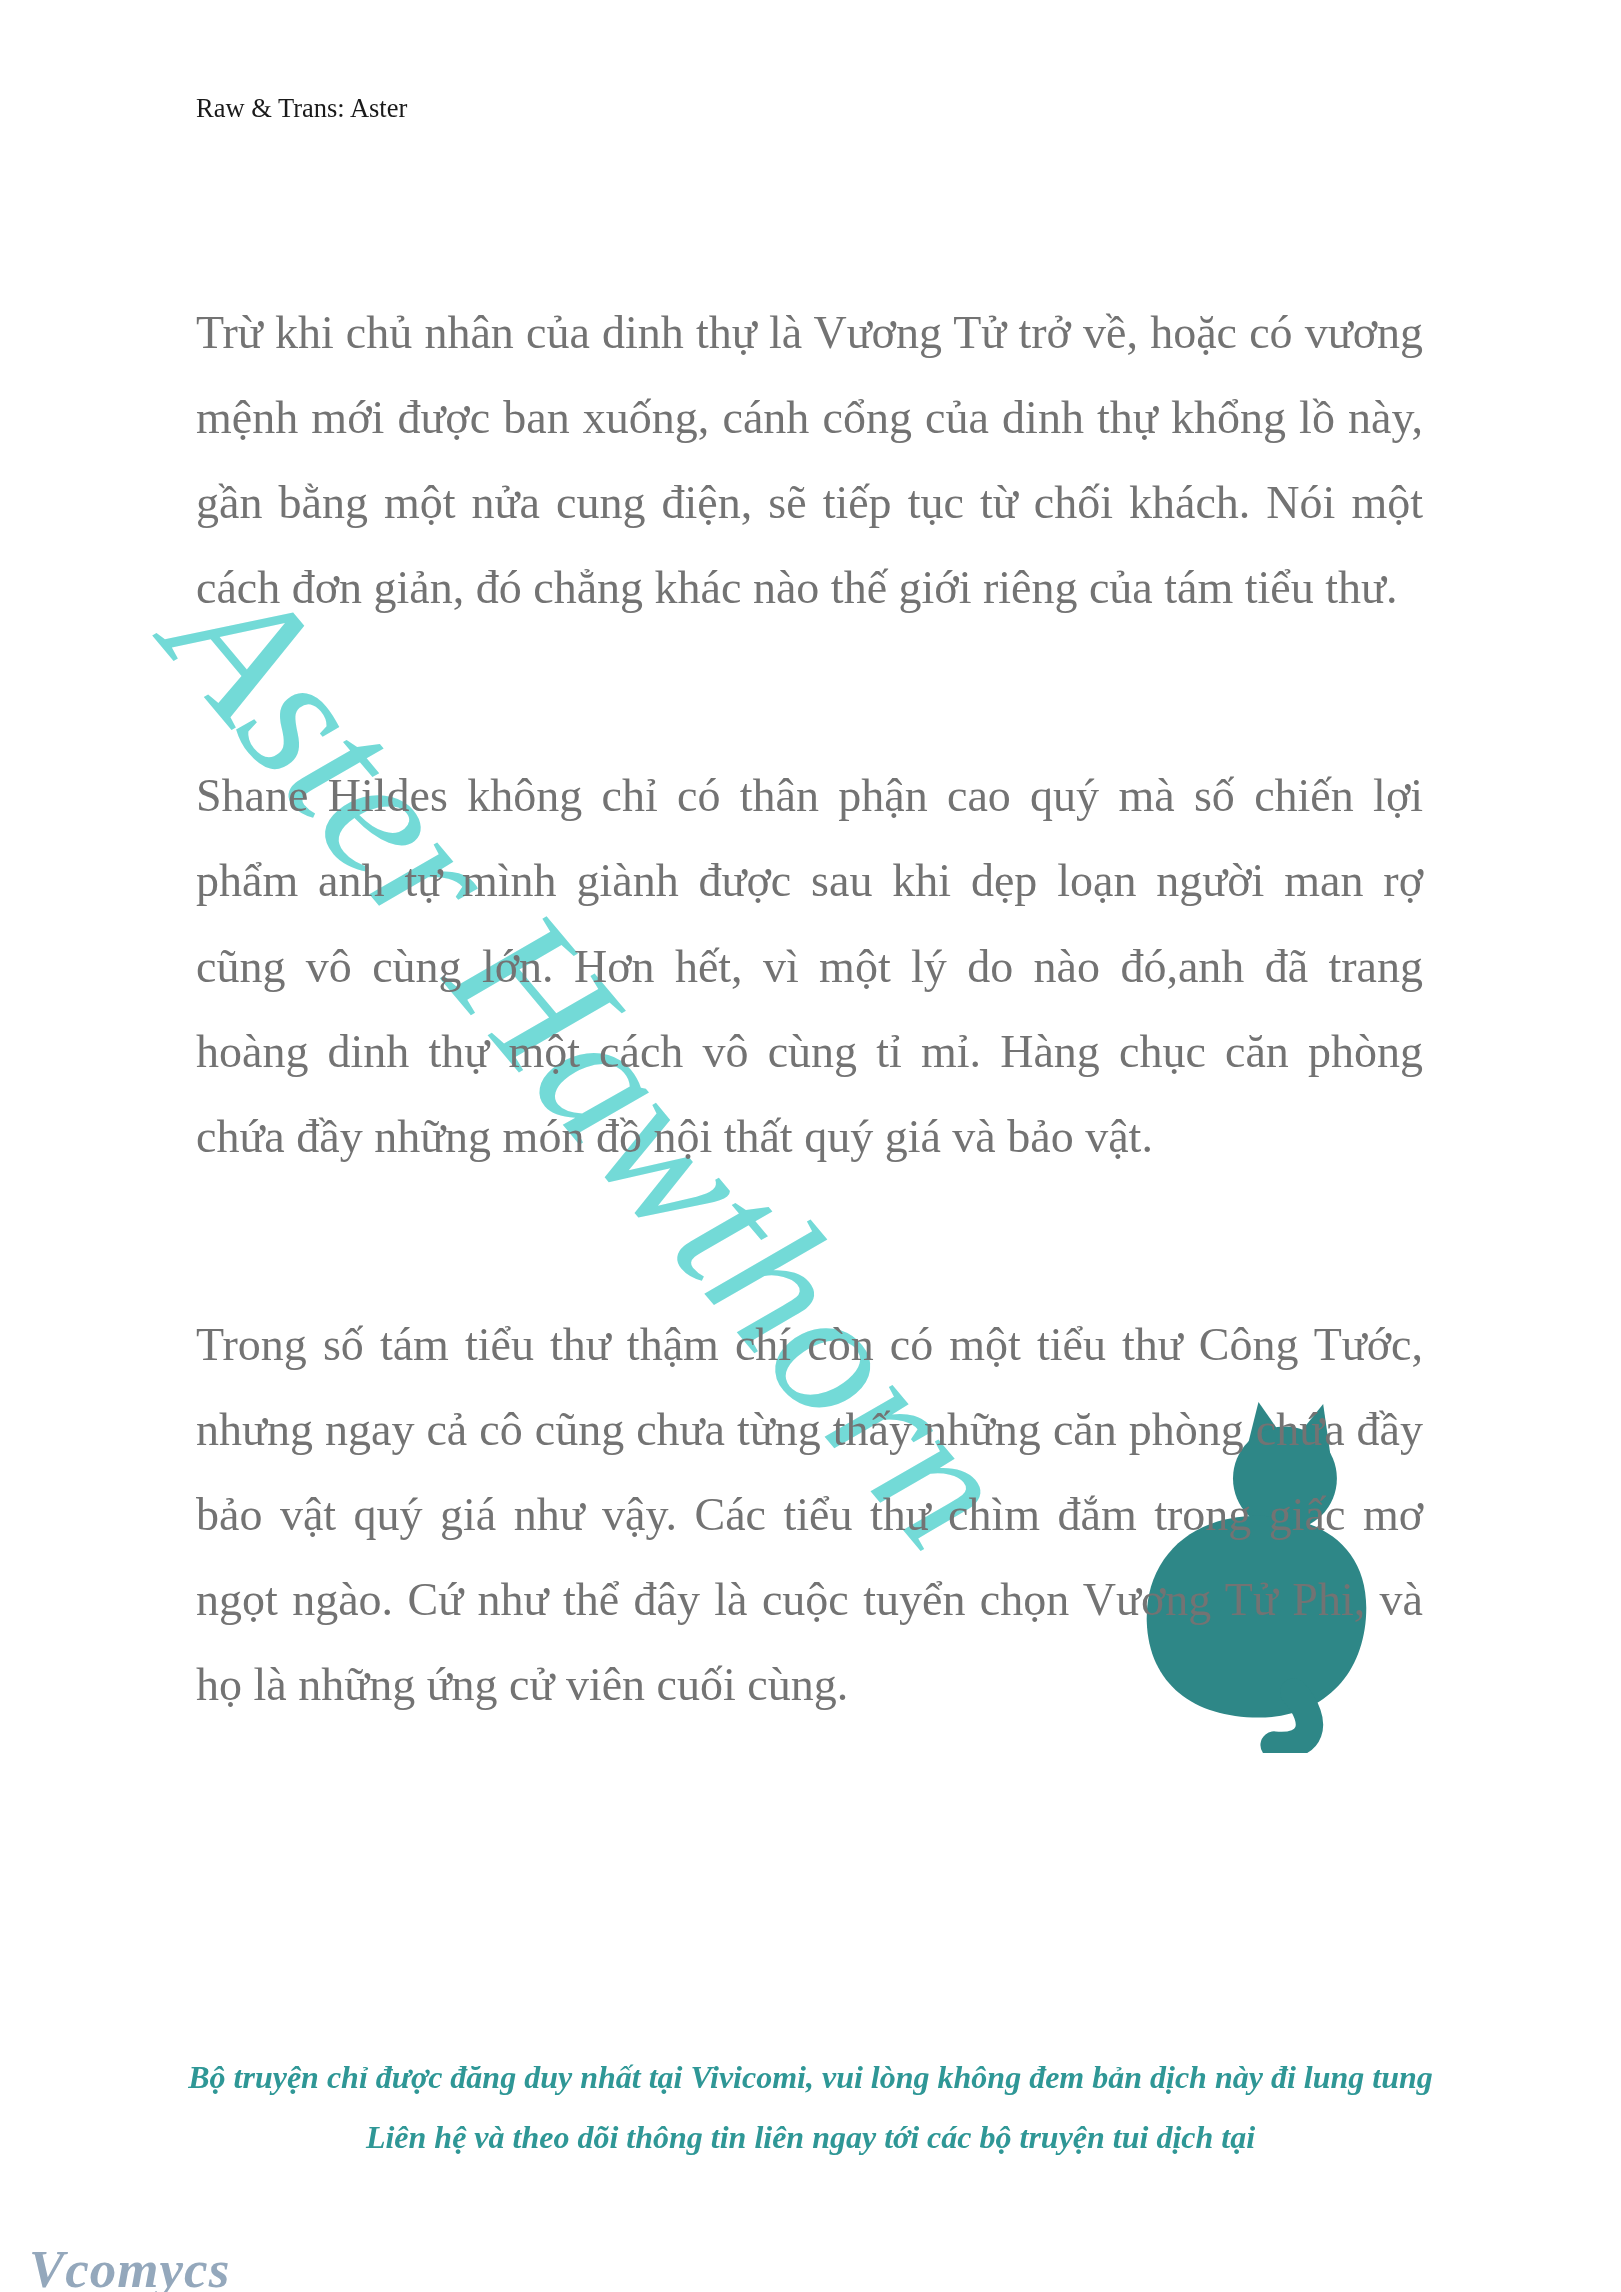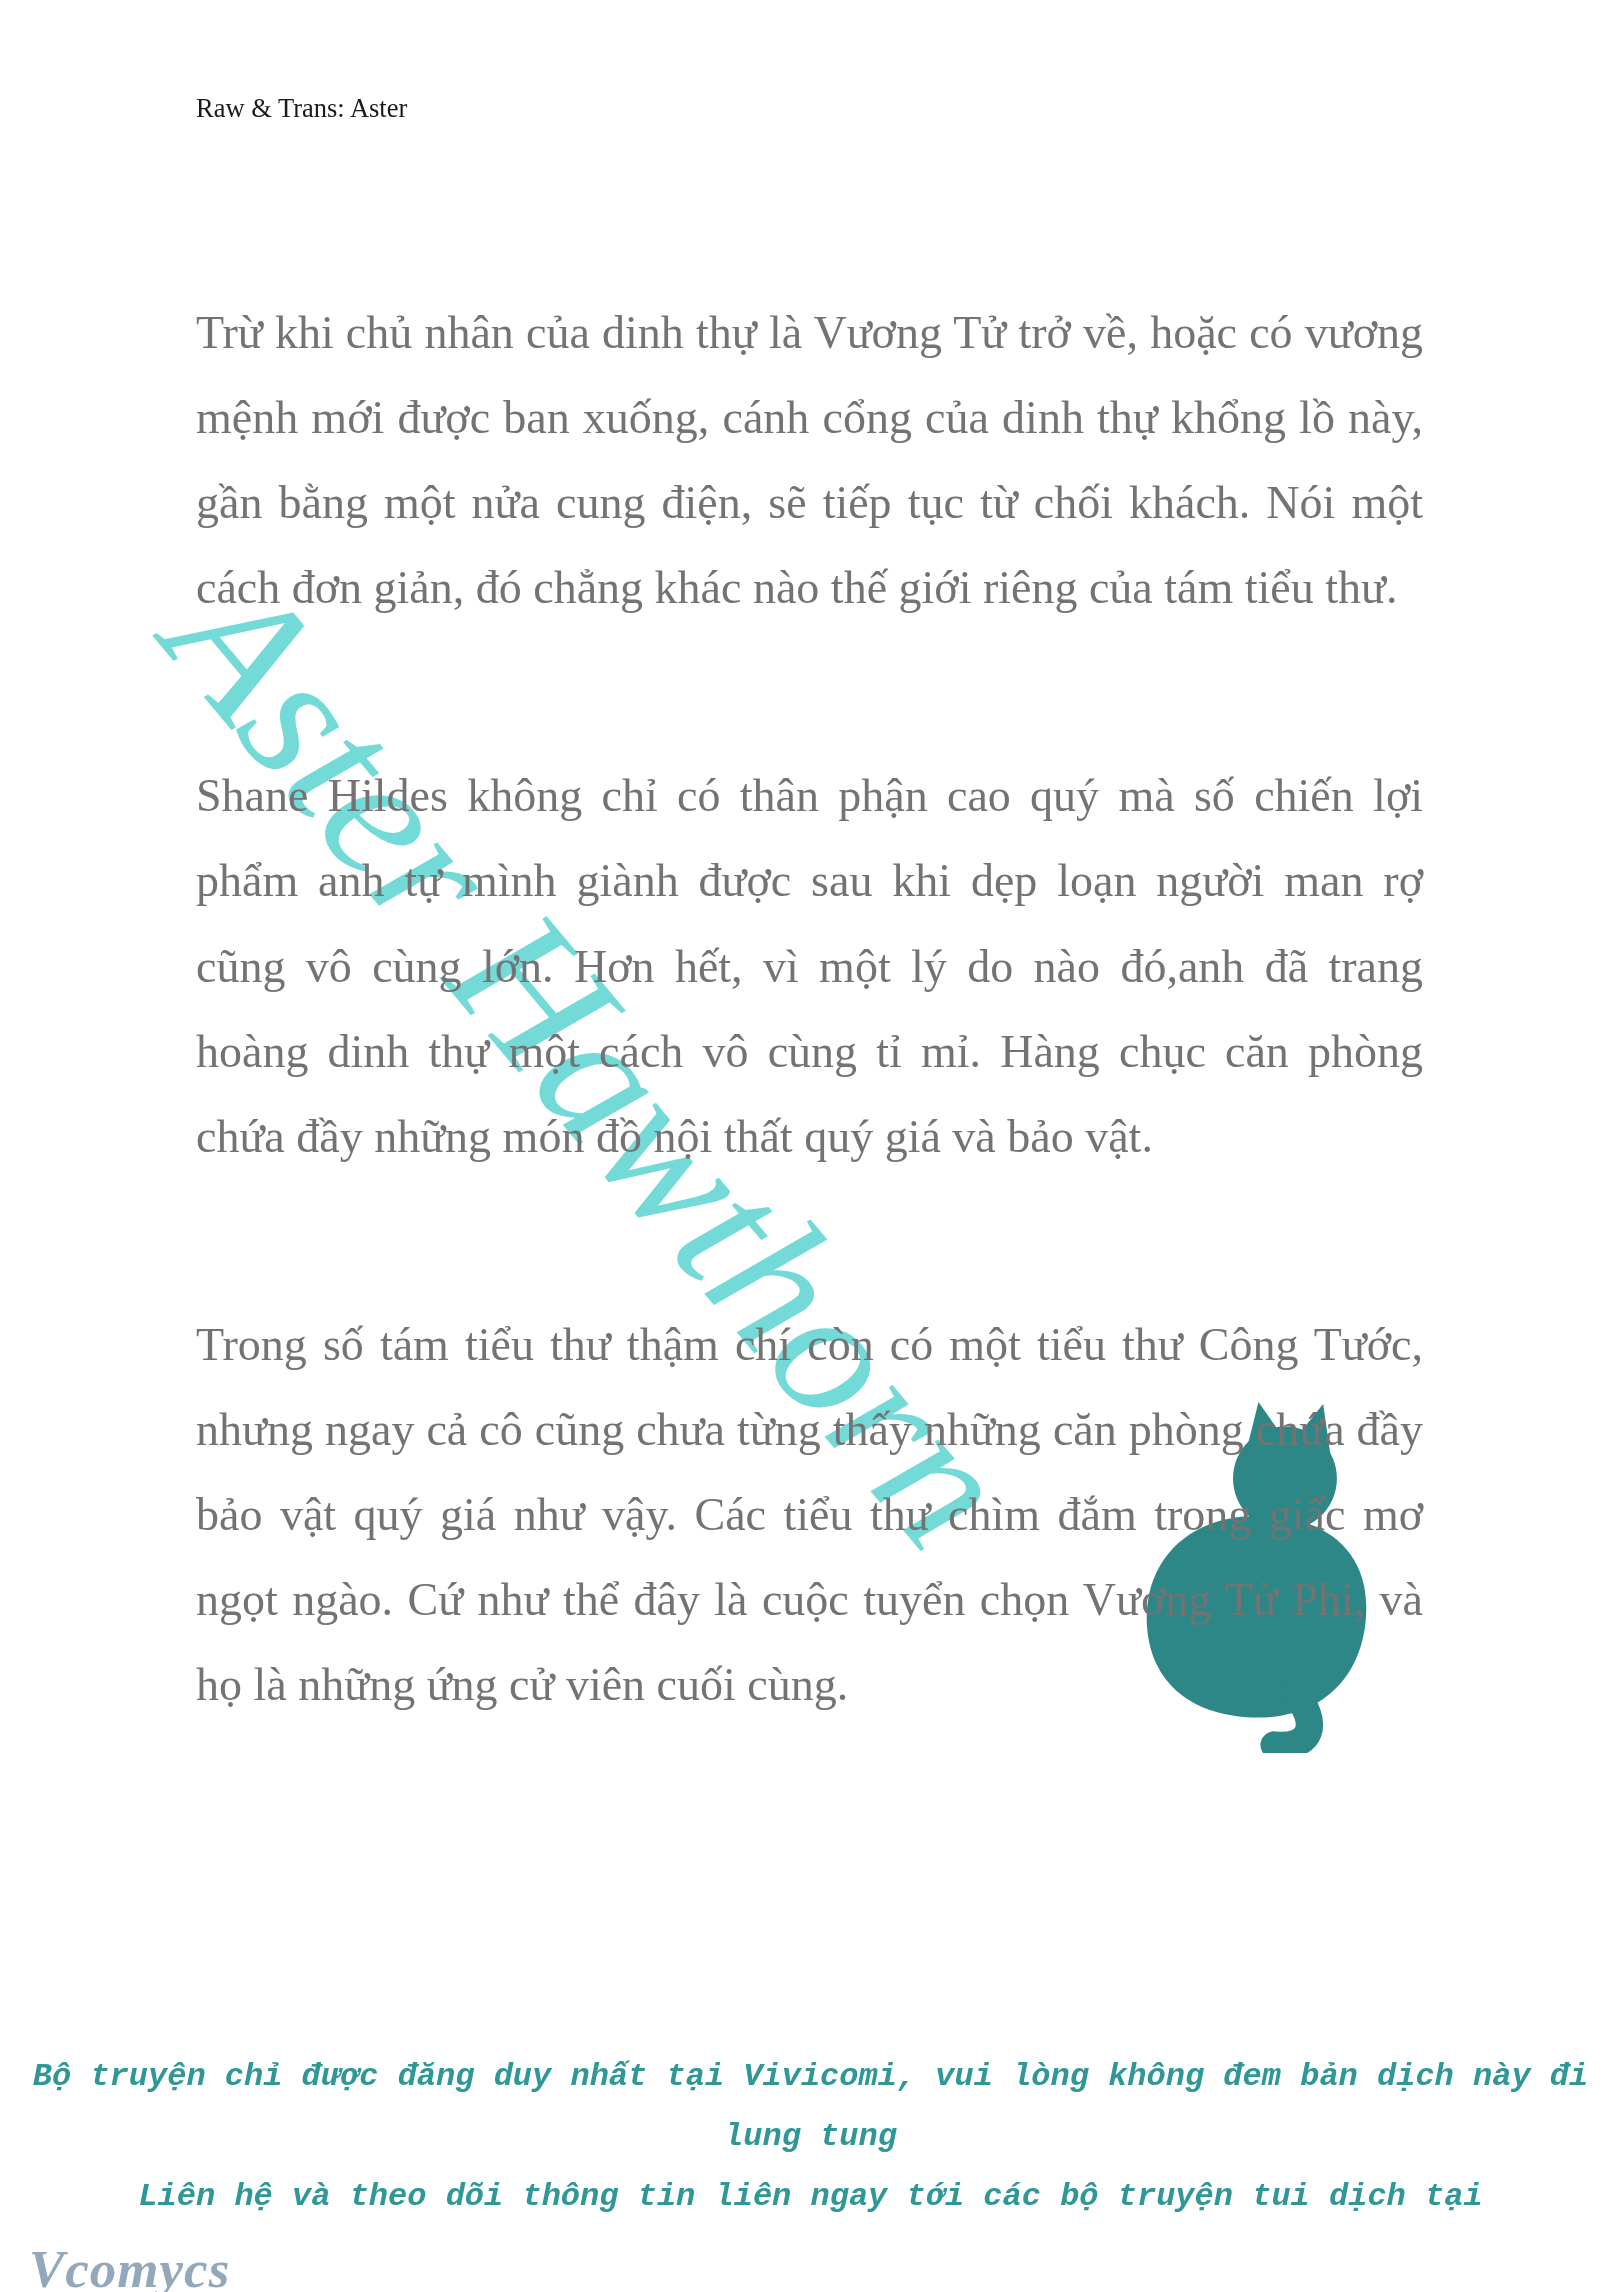--- a/index.html
+++ b/index.html
@@ -64,21 +64,21 @@
     text-align: justify;
   }
 
   .footer {
     position: absolute;
     left: 0;
     top: 2047px;
     width: 1621px;
     text-align: center;
     z-index: 3;
-    font-family: Liberation Mono, monospace;
+    font-family: Liberation Serif, serif;
     font-style: italic;
     font-weight: bold;
     color: var(--footer, #2f9796);
   }
   .footer .f-line {
     font-size: 32px;
     line-height: 60px;
   }
 
   .logo {

